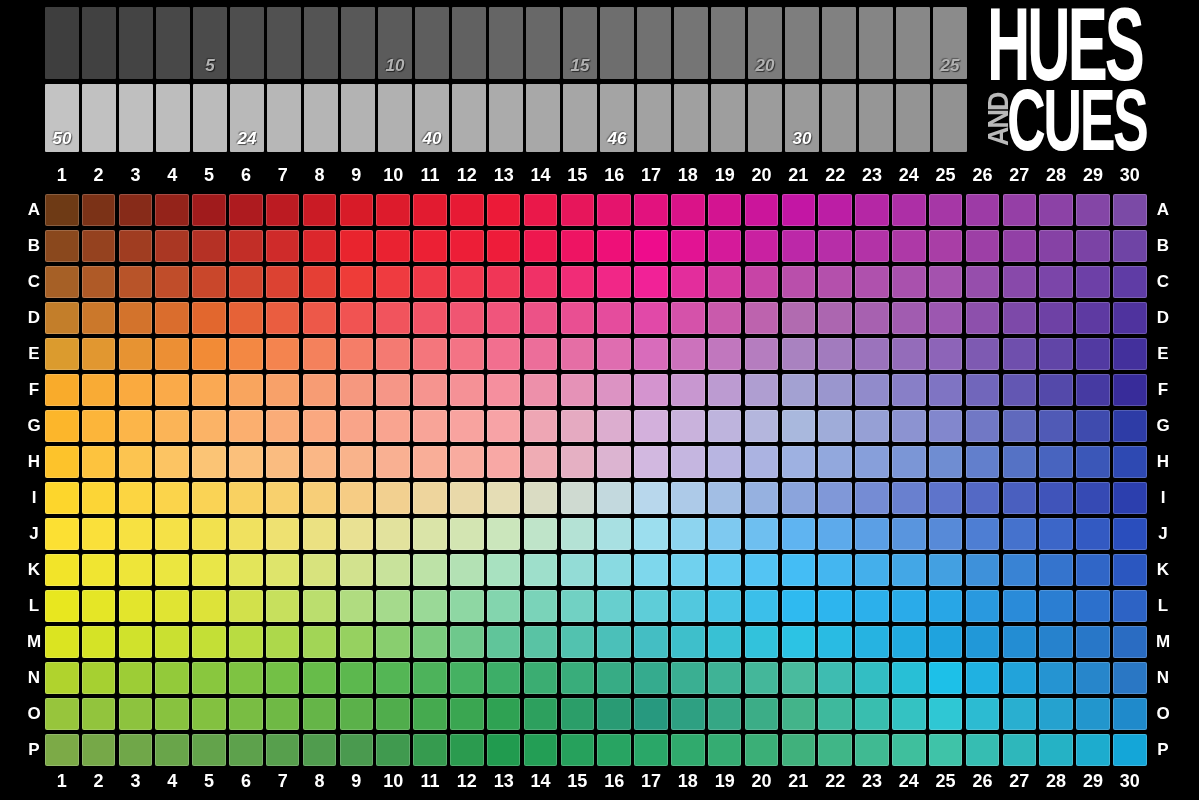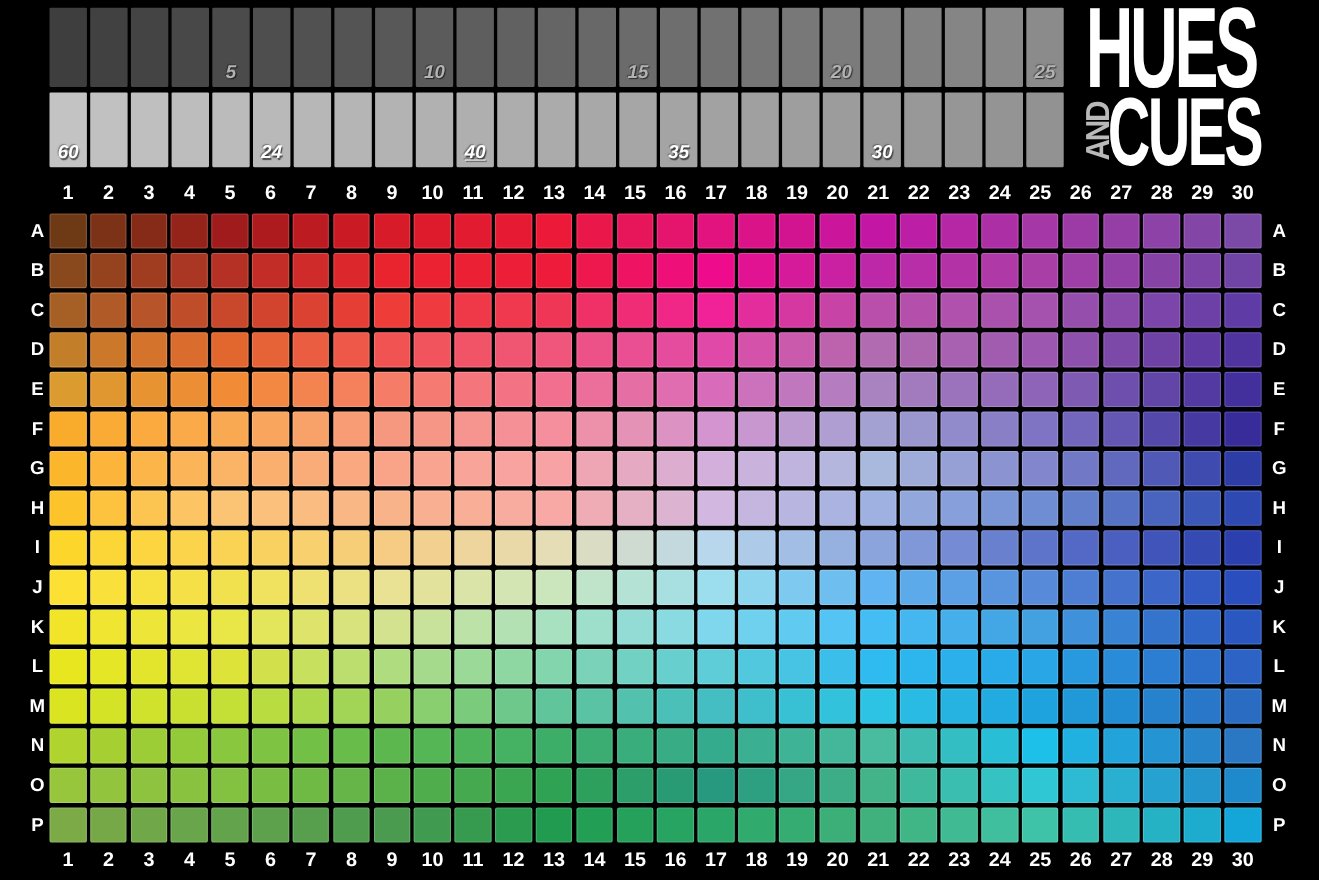--- a/index.html
+++ b/index.html
@@ -84,42 +84,42 @@
       <div class="tcell" style="background: rgb(126, 126, 126);"></div>
       <div class="tcell" style="background: rgb(129, 129, 129);"></div>
       <div class="tcell" style="background: rgb(133, 133, 133);"></div>
       <div class="tcell" style="background: rgb(136, 136, 136);"></div>
       <div class="tcell" style="background: rgb(139, 139, 139);">
         <span class="tlabel" style="color: rgb(178, 178, 178);">25</span>
       </div>
     </div>
   <div class="track track-bottom" id="trackBottom">
       <div class="tcell" style="background: rgb(195, 195, 195);">
-        <span class="tlabel" style="color: rgb(255, 255, 255);">60</span>
+        <span class="tlabel" style="color: rgb(255, 255, 255);">50</span>
       </div>
       <div class="tcell" style="background: rgb(193, 193, 193);"></div>
       <div class="tcell" style="background: rgb(191, 191, 191);"></div>
       <div class="tcell" style="background: rgb(189, 189, 189);"></div>
       <div class="tcell" style="background: rgb(187, 187, 187);"></div>
       <div class="tcell" style="background: rgb(185, 185, 185);">
         <span class="tlabel" style="color: rgb(255, 255, 255);">24</span>
       </div>
       <div class="tcell" style="background: rgb(183, 183, 183);"></div>
       <div class="tcell" style="background: rgb(181, 181, 181);"></div>
       <div class="tcell" style="background: rgb(179, 179, 179);"></div>
       <div class="tcell" style="background: rgb(177, 177, 177);"></div>
       <div class="tcell" style="background: rgb(175, 175, 175);">
-        <span class="tlabel" style="color: rgb(255, 255, 255); text-decoration: underline;">40</span>
+        <span class="tlabel" style="color: rgb(255, 255, 255);">40</span>
       </div>
       <div class="tcell" style="background: rgb(173, 173, 173);"></div>
       <div class="tcell" style="background: rgb(171, 171, 171);"></div>
       <div class="tcell" style="background: rgb(168, 168, 168);"></div>
       <div class="tcell" style="background: rgb(166, 166, 166);"></div>
       <div class="tcell" style="background: rgb(164, 164, 164);">
-        <span class="tlabel" style="color: rgb(255, 255, 255);">35</span>
+        <span class="tlabel" style="color: rgb(255, 255, 255);">46</span>
       </div>
       <div class="tcell" style="background: rgb(162, 162, 162);"></div>
       <div class="tcell" style="background: rgb(160, 160, 160);"></div>
       <div class="tcell" style="background: rgb(158, 158, 158);"></div>
       <div class="tcell" style="background: rgb(156, 156, 156);"></div>
       <div class="tcell" style="background: rgb(154, 154, 154);">
         <span class="tlabel" style="color: rgb(255, 255, 255);">30</span>
       </div>
       <div class="tcell" style="background: rgb(152, 152, 152);"></div>
       <div class="tcell" style="background: rgb(150, 150, 150);"></div>

